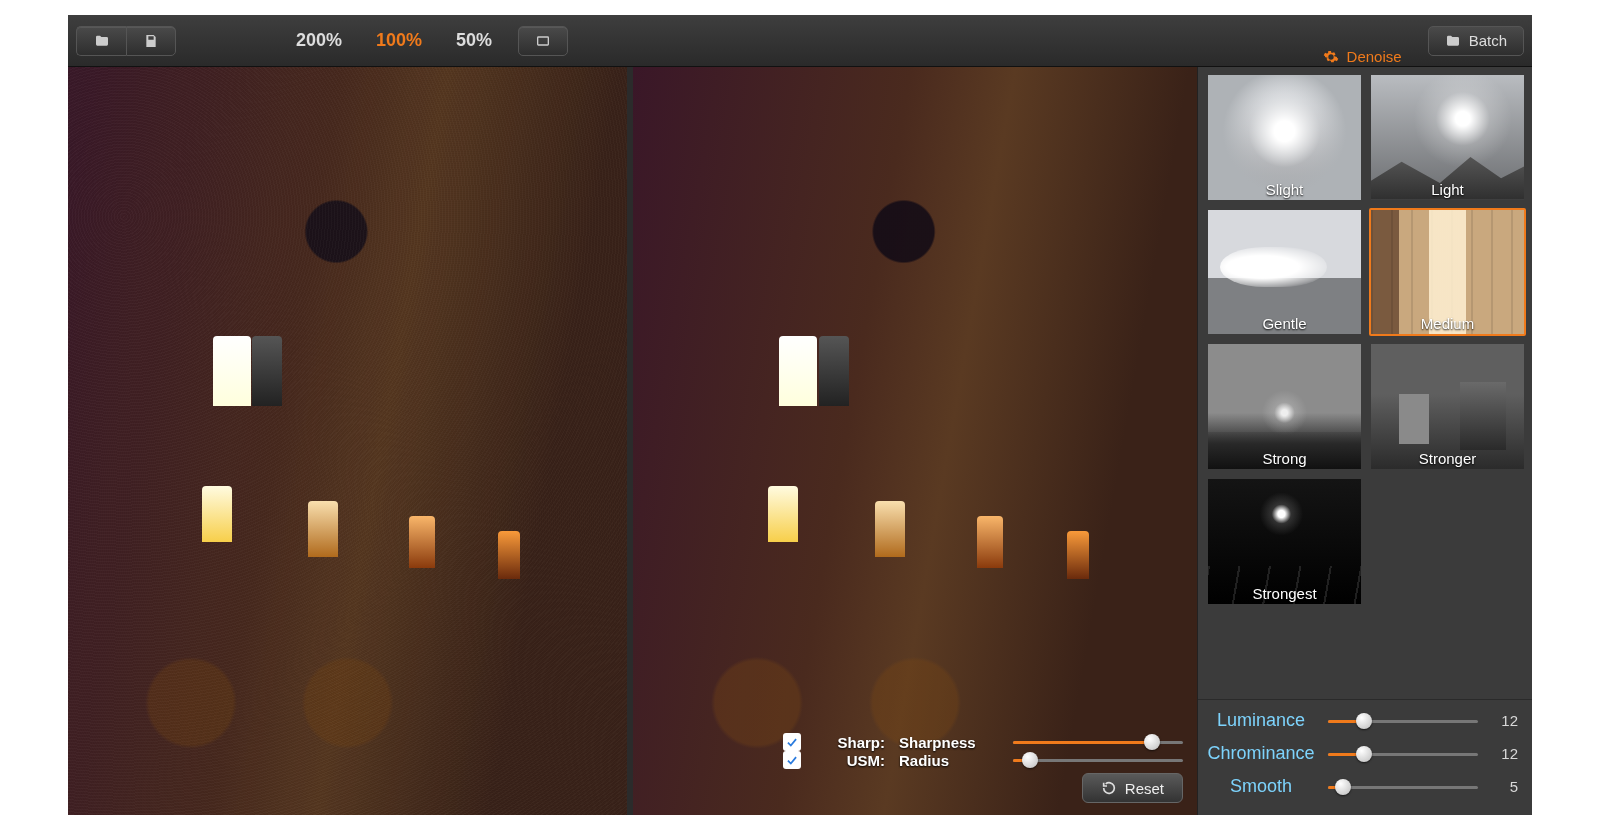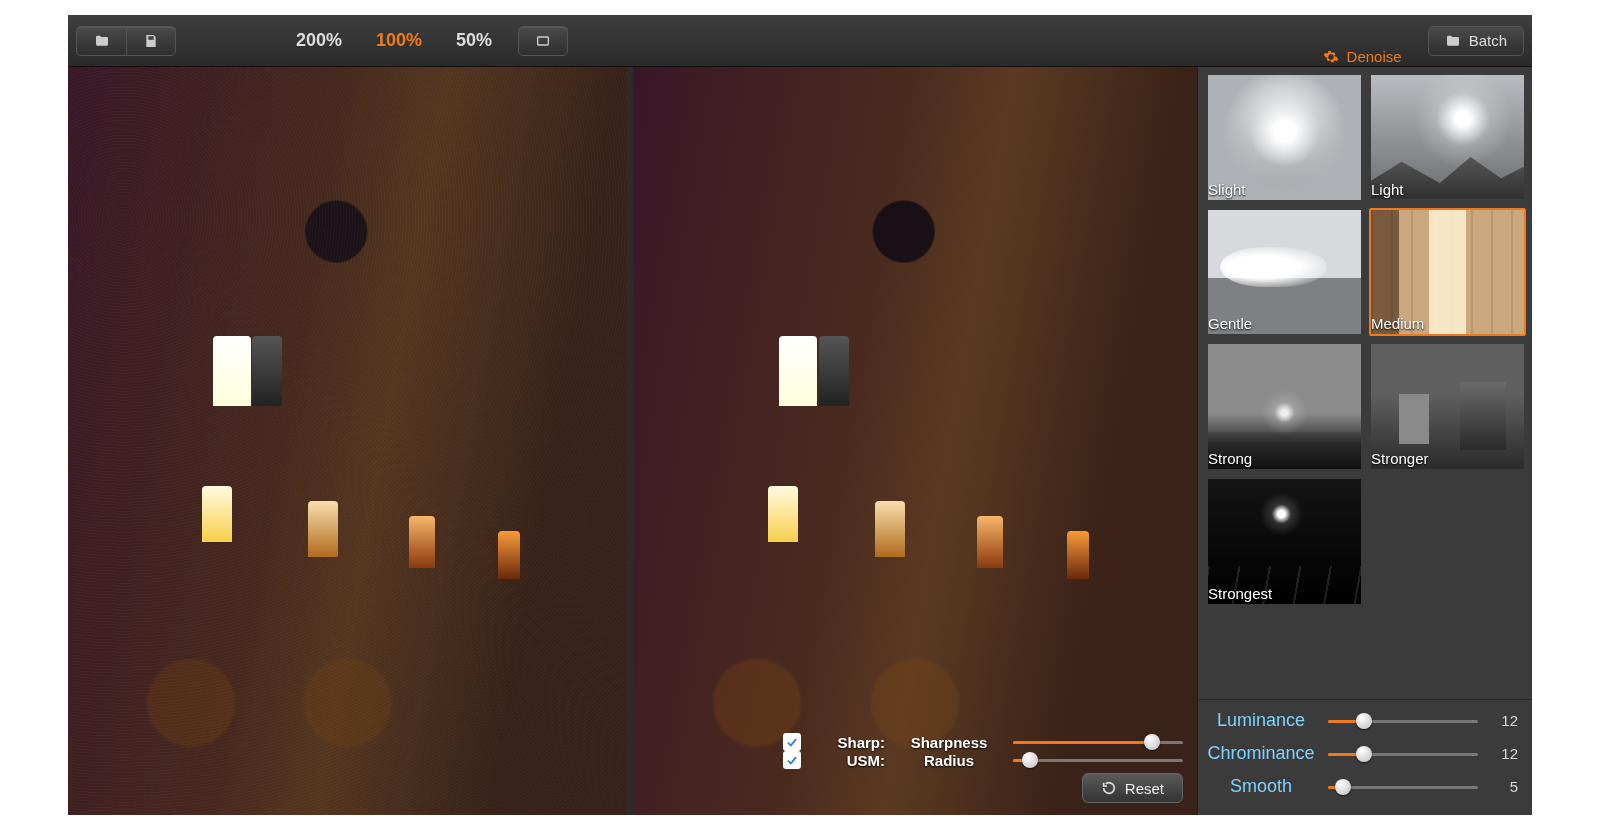--- a/index.html
+++ b/index.html
@@ -48,37 +48,37 @@
 .w4{ left:43%; top:58%; width:30px; height:56px; background:linear-gradient(#f9dfae,#b06a1c); }
 .w5{ left:61%; top:60%; width:26px; height:52px; background:linear-gradient(#f9b66a,#8a3a0c); }
 .w6{ left:77%; top:62%; width:22px; height:48px; background:linear-gradient(#f99a3a,#6a2a0c); }
 
 
 .overlay-controls { position: absolute; right: 14px; bottom: 12px; left: 140px; display: flex; flex-direction: column; gap: 0; }
 .oc-row { display: flex; align-items: center; gap: 14px; justify-content: flex-end; font-size: 15px; font-weight: 600; color: #fff; text-shadow: 0 1px 2px #000; }
 .oc-check { width: 18px; height: 18px; border-radius: 3px; background: #fff; display:flex; align-items:center; justify-content:center; }
 .oc-check svg { width:14px; height:14px; stroke:#2a7bde; stroke-width:3; fill:none; }
 .oc-label-left { width: 70px; text-align: right; }
-.oc-label-right{ width: 100px; text-align: center; }
+.oc-label-right{ width: 100px; text-align: left; }
 .oc-slider { width: 170px; height: 10px; position: relative; }
 .track { position:absolute; top:4px; left:0; right:0; height:3px; background:#777; border-radius:2px; }
 .track-fill { position:absolute; top:4px; left:0; height:3px; background:#f07a1b; border-radius:2px; }
 .thumb { position:absolute; top:-3px; width:16px; height:16px; border-radius:50%; background: radial-gradient(circle at 35% 30%, #fff, #bcbcbc); box-shadow: 0 1px 2px rgba(0,0,0,.6); transform: translateX(-50%); }
 
 .reset-btn { align-self: flex-end; height: 30px; padding: 0 18px; background: linear-gradient(#5a5a5a,#333); border:1px solid #666; border-radius: 6px; display:flex; align-items:center; gap:8px; font-size:15px; color:#eee; cursor:pointer; margin-top:4px;}
 .reset-btn svg{ width:16px; height:16px; stroke:#ddd; fill:none; stroke-width:2.5;}
 
 
 .side { width: 335px; background: #3b3b3b; display:flex; flex-direction:column; border-left:1px solid #222; }
 .preset-scroll { flex: 1; overflow: hidden; padding: 6px 6px 4px 8px; }
 .preset-grid { display:grid; grid-template-columns: 1fr 1fr; gap:6px; }
 .preset { position:relative; aspect-ratio: 1.22/1; border:2px solid transparent; border-radius:2px; overflow:hidden; cursor:pointer; }
 .preset.selected { border-color:#f07a1b; }
 .preset .pimg { position:absolute; inset:0; }
-.preset-label { position:absolute; left:0; right:0; bottom:2px; font-size:15px; color:#fff; text-shadow:0 1px 2px #000; }
+.preset-label { position:absolute; left:0; right:0; bottom:2px; text-align:center; font-size:15px; color:#fff; text-shadow:0 1px 2px #000; }
 
 
 .p-slight .pimg{ background: radial-gradient(circle at 50% 45%, #fff 0 10%, rgba(255,255,255,.2) 35%, #aeb2b6 60%), linear-gradient(#dcdfe3,#8a8c90);}
 .p-light  .pimg{ background: radial-gradient(circle at 60% 35%, #fff 0 6%, rgba(255,255,255,.2) 22%, transparent 40%), linear-gradient(#b9bcc0,#6a6c6f); }
 .p-light  .pimg::after{content:"";position:absolute;inset:auto 0 0 0;height:38%;background:linear-gradient(0deg,#2f2f2f,#5a5a5a);clip-path:polygon(0 60%,20% 20%,45% 65%,65% 10%,85% 55%,100% 30%,100% 100%,0 100%);} 
 .p-gentle .pimg{ background: linear-gradient(#d7d9dd 0 55%, #7e8083 55%);} 
 .p-gentle .pimg::before{content:"";position:absolute;left:8%;top:30%;width:70%;height:32%;background:radial-gradient(ellipse at 40% 50%,#fff 0 40%, rgba(255,255,255,.3) 70%, transparent 80%);border-radius:50%/60%;}
 .p-medium .pimg{ background: linear-gradient(90deg,#7a5a3f 0 18%, #c9a87e 18% 100%), linear-gradient(#d7b98e,#8a6b49);}
 .p-medium .pimg::after{content:"";position:absolute;inset:0;background:linear-gradient(90deg,transparent 0 38%, rgba(255,240,210,.85) 38% 62%, transparent 62%), repeating-linear-gradient(90deg, rgba(0,0,0,.1) 0 2px, transparent 2px 20px);} 
 .p-strong .pimg{ background: radial-gradient(circle at 50% 55%, #eee 0 3%, rgba(238,238,238,.2) 10%, transparent 22%), linear-gradient(#8c8c8c 0 55%, #2e2e2e 80%);}

